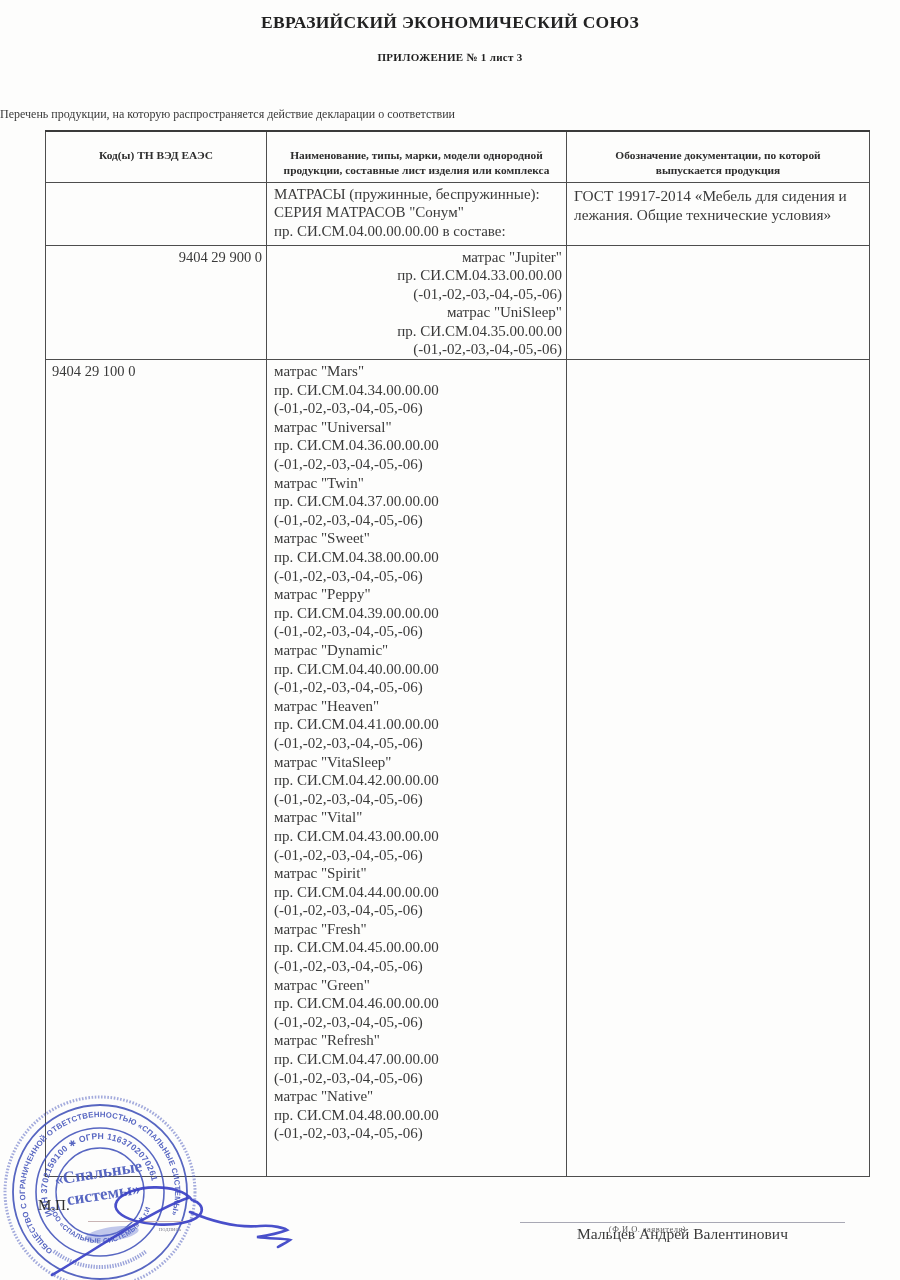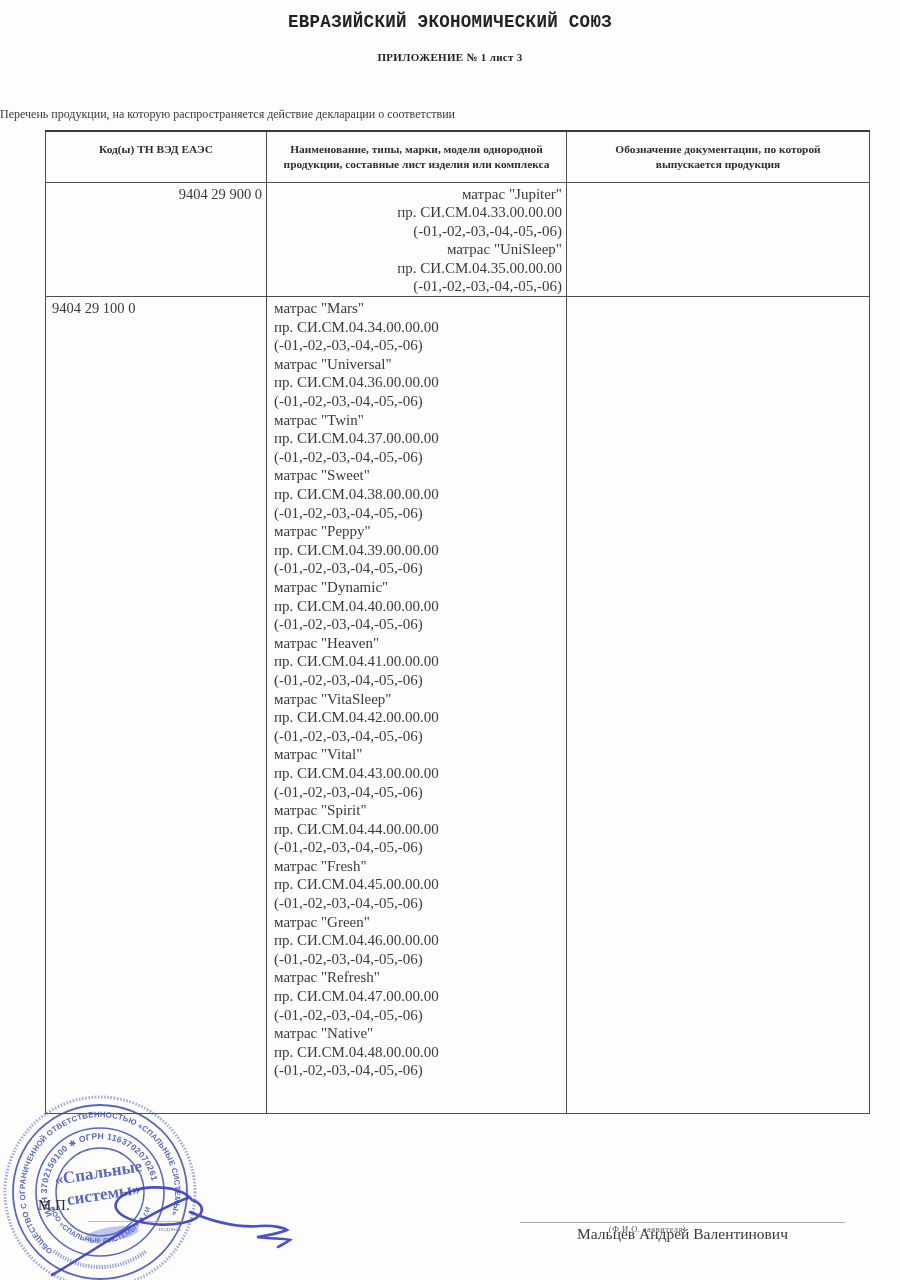--- a/index.html
+++ b/index.html
@@ -7,21 +7,21 @@
     position:relative;
     width:900px;height:1280px;
     margin:0 auto;
     background:#fdfdfc;
     overflow:hidden;
     font-family:"Liberation Serif","DejaVu Serif",serif;
     color:#333;
   }
   
   .t1,.t2,.t3{position:absolute;left:0;right:0;text-align:center;font-weight:bold;color:#222;letter-spacing:.3px;}
-  .t1{top:12px;font-size:17.5px;font-family:Liberation Mono, monospace;}
+  .t1{top:12px;font-size:17.5px;}
   .t2{top:51px;font-size:11px;}
   .t3{top:68px;font-size:16.5px;}
   .caption{position:absolute;top:107px;left:0;right:30px;text-align:left;font-size:12px;color:#3a3a3a;}
   
   table.products{
     position:absolute;left:45px;top:130px;
     width:824px;table-layout:fixed;
     border-collapse:collapse;
   }
   table.products col.c1{width:221px;}
@@ -30,21 +30,21 @@
   table.products th,
   table.products td{
     border:1px solid #4d4d4d;
     vertical-align:top;
     background:transparent;
   }
   table.products{border-top:2px solid #3a3a3a;}
   th.hdr{
     font-size:11.4px;font-weight:bold;color:#2e2e2e;
     line-height:14.5px;text-align:center;
-    padding:10px 14px 4px 14px;height:51px;box-sizing:border-box;
+    padding:16px 14px 4px 14px;height:51px;box-sizing:border-box;
   }
   td.code{
     font-size:14.5px;color:#3a3a3a;
     padding:3px 4px 0 6px;white-space:nowrap;
   }
   td.prod{padding:2px 4px 0 7px;}
   td.prod .line{
     font-size:15px;line-height:18.6px;color:#3a3a3a;white-space:nowrap;
   }
   td.doc{
@@ -79,20 +79,31 @@
         <col class="c3">
       </colgroup>
     <thead>
       <tr>
         <th class="hdr">Код(ы) ТН ВЭД ЕАЭС</th>
         <th class="hdr">Наименование, типы, марки, модели однородной продукции, составные лист изделия или комплекса</th>
         <th class="hdr">Обозначение документации, по которой выпускается продукция</th>
       </tr>
     </thead>
     <tbody>
+      <tr class="r1">
+        <td class="code"></td>
+        <td class="prod">
+          <div>
+              <div class="line">МАТРАСЫ (пружинные, беспружинные):</div>
+              <div class="line">СЕРИЯ МАТРАСОВ "Сонум"</div>
+              <div class="line">пр. СИ.СМ.04.00.00.00.00 в составе:</div>
+            </div>
+        </td>
+        <td class="doc">ГОСТ 19917-2014 «Мебель для сидения и лежания. Общие технические условия»</td>
+      </tr>
       <tr class="r2">
         <td class="code">9404 29 900 0</td>
         <td class="prod">
           <div>
               <div class="line">матрас "Jupiter"</div>
               <div class="line">пр. СИ.СМ.04.33.00.00.00</div>
               <div class="line">(-01,-02,-03,-04,-05,-06)</div>
               <div class="line">матрас "UniSleep"</div>
               <div class="line">пр. СИ.СМ.04.35.00.00.00</div>
               <div class="line">(-01,-02,-03,-04,-05,-06)</div>

